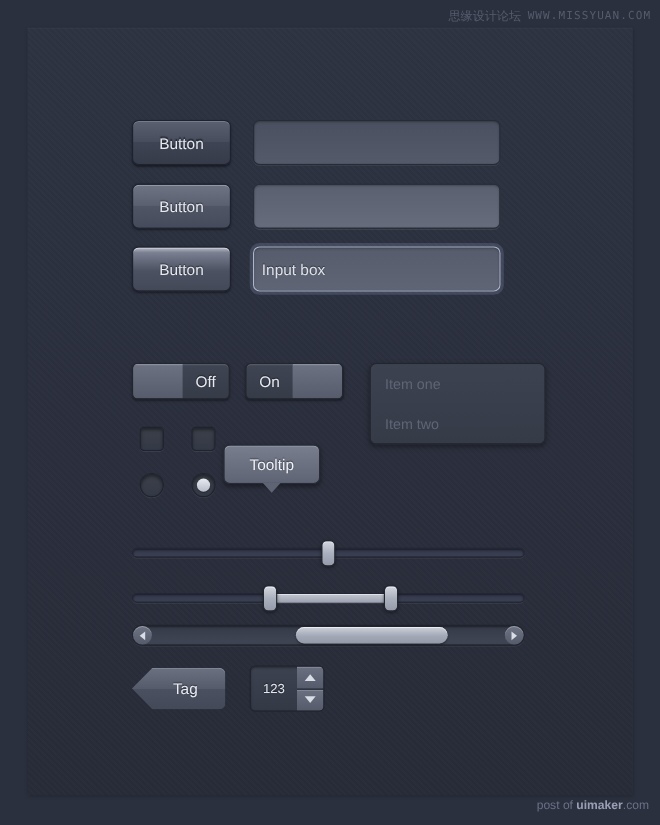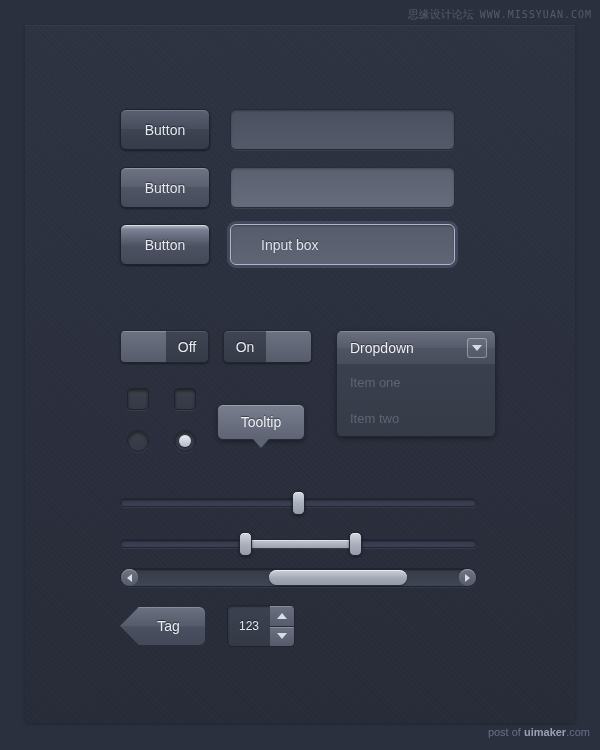--- a/index.html
+++ b/index.html
@@ -60,21 +60,21 @@
   }
   .btn-active {
     background:linear-gradient(180deg,#b9bdc9 0%,#7a8091 12%,#5b6171 40%,#4b5161 55%,#434957 100%);
     box-shadow: inset 0 1px 0 rgba(255,255,255,.5), 0 1px 2px rgba(0,0,0,.45);
   }
 
   
   .field {
     height:41px; border-radius:6px;
     display:flex; align-items:center;
-    padding:0 30px; font-size:14px;
+    padding:0 7px; font-size:14px;
     color:#dfe3ec; text-shadow:0 -1px 1px rgba(0,0,0,.5);
   }
   .field-plain {
     background:linear-gradient(180deg,#4a505f 0%,#545a6a 100%);
     border:1px solid #272b38;
     box-shadow: inset 0 1px 2px rgba(0,0,0,.3), 0 1px 0 rgba(255,255,255,.06);
   }
   .field-light {
     background:linear-gradient(180deg,#5a6070 0%,#666c7c 100%);
     border:1px solid #2a2e3b;
@@ -338,46 +338,40 @@
       <div class="knob"></div>
       <div class="lbl">Off</div>
     </div>
 
     <div class="toggle is-on" style="margin-left:14px;">
       <div class="knob"></div>
       <div class="lbl">On</div>
     </div>
 
     <div class="dropdown" style="margin-left:24px;">
-      <div class="dd-head">
-        <span>Dropdown</span>
-        <span class="dd-arrow">
-            <i></i>
-          </span>
-      </div>
       <div class="dd-item">
         <span>Item one</span>
       </div>
       <div class="dd-item">
         <span>Item two</span>
       </div>
     </div>
   </div>
 
   <div class="row" style="left:102px; top:363px;">
     <div class="checkbox"></div>
     <div class="checkbox" style="margin-left:25px;"></div>
   </div>
 
   <div class="row" style="left:102px; top:405px;">
     <div class="radio"></div>
     <div class="radio is-checked" style="margin-left:25px;"></div>
   </div>
 
-  <div class="row" style="left:192px; top:379px;">
+  <div class="row" style="left:178px; top:379px;">
     <div class="tooltip">
       <div class="body">
         <span>Tooltip</span>
       </div>
       <div class="tail"></div>
     </div>
   </div>
 
   <div class="row" style="left:95px; top:466px;">
     <div class="slider">

